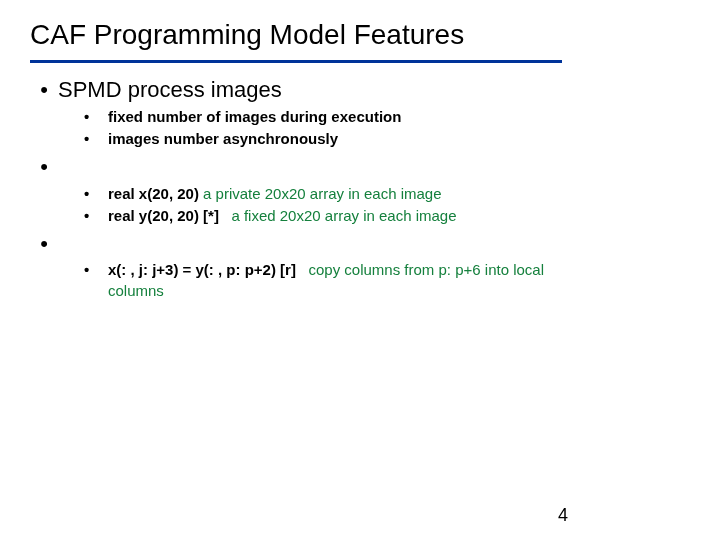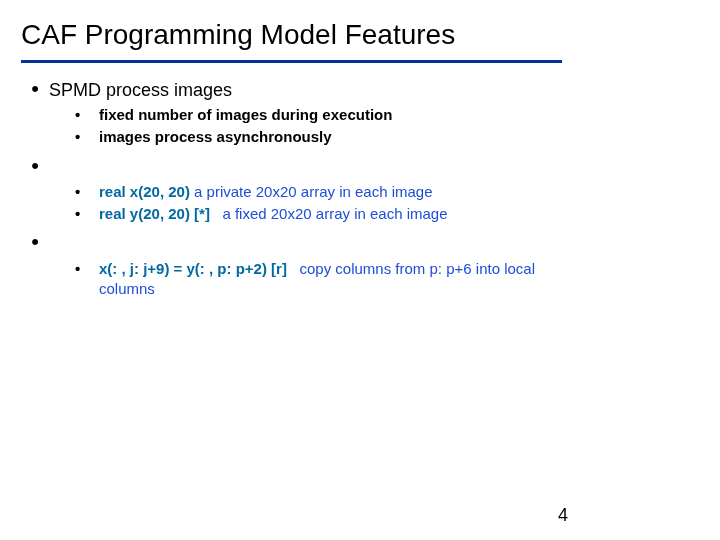--- a/index.html
+++ b/index.html
@@ -10,21 +10,21 @@
     background: #ffffff;
     font-family: Arial, Helvetica, sans-serif;
     color: #000;
     position: relative;
     overflow: hidden;
   }
   .slide {
     box-sizing: border-box;
     width: 592px;
     height: 540px;
-    padding: 18px 30px 0 21px;
+    padding: 18px 30px 0 30px;
     position: relative;
   }
   .title {
     font-size: 28px;
     font-weight: 400;
     line-height: 1.2;
     margin: 0 0 8px 0;
   }
   .hr {
     height: 3px;
@@ -44,21 +44,21 @@
     align-items: baseline;
   }
   .b1-dot {
     width: 28px;
     flex: 0 0 28px;
     text-align: center;
     font-size: 22px;
     line-height: 1.1;
   }
   .b1-text {
-    font-size: 18px;
+    font-size: 22px;
     line-height: 1.2;
   }
   ul.sub {
     list-style: none;
     margin: 4px 0 2px 0;
     padding: 0 0 0 54px;
   }
   ul.sub > li {
     margin: 2px 0;
     display: flex;
@@ -67,22 +67,22 @@
     font-weight: 700;
     line-height: 1.35;
   }
   .b2-dot {
     width: 24px;
     flex: 0 0 24px;
     text-align: left;
     font-size: 15px;
   }
   .b2-text { flex: 1 1 auto; }
-  .navy { color: #0369a1; font-weight: 700; }
-  .desc { color: #1d4ed8; font-weight: 400; }
+  .navy { color: #000000; font-weight: 700; }
+  .desc { color: #15803d; font-weight: 400; }
   .page-num {
     position: absolute;
     right: 24px;
     bottom: 14px;
     font-size: 18px;
     color: #000;
   }
 </style>
 </head>
 <body>
@@ -98,21 +98,21 @@
         <span class="b1-dot">•</span>
         <span class="b1-text">SPMD process images</span>
       </div>
       <ul class="sub">
         <li>
           <span class="b2-dot">•</span>
           <span class="b2-text">fixed number of images during execution</span>
         </li>
         <li>
           <span class="b2-dot">•</span>
-          <span class="b2-text">images process asynchronously</span>
+          <span class="b2-text">images number asynchronously</span>
         </li>
       </ul>
     </li>
 
     <li>
       <div class="b1">
         <span class="b1-dot">•</span>
       </div>
       <ul class="sub">
         <li>
@@ -133,21 +133,21 @@
     </li>
 
     <li>
       <div class="b1">
         <span class="b1-dot">•</span>
       </div>
       <ul class="sub">
         <li>
           <span class="b2-dot">•</span>
           <span class="b2-text">
-            <span class="navy">x(: , j: j+9) = y(: , p: p+2) [r]</span>&nbsp;&nbsp;
+            <span class="navy">x(: , j: j+3) = y(: , p: p+2) [r]</span>&nbsp;&nbsp;
             <span class="desc">copy columns from p: p+6 into local columns</span>
           </span>
         </li>
       </ul>
     </li>
 
   </ul>
 
   <div class="page-num">4</div>
 </div>

